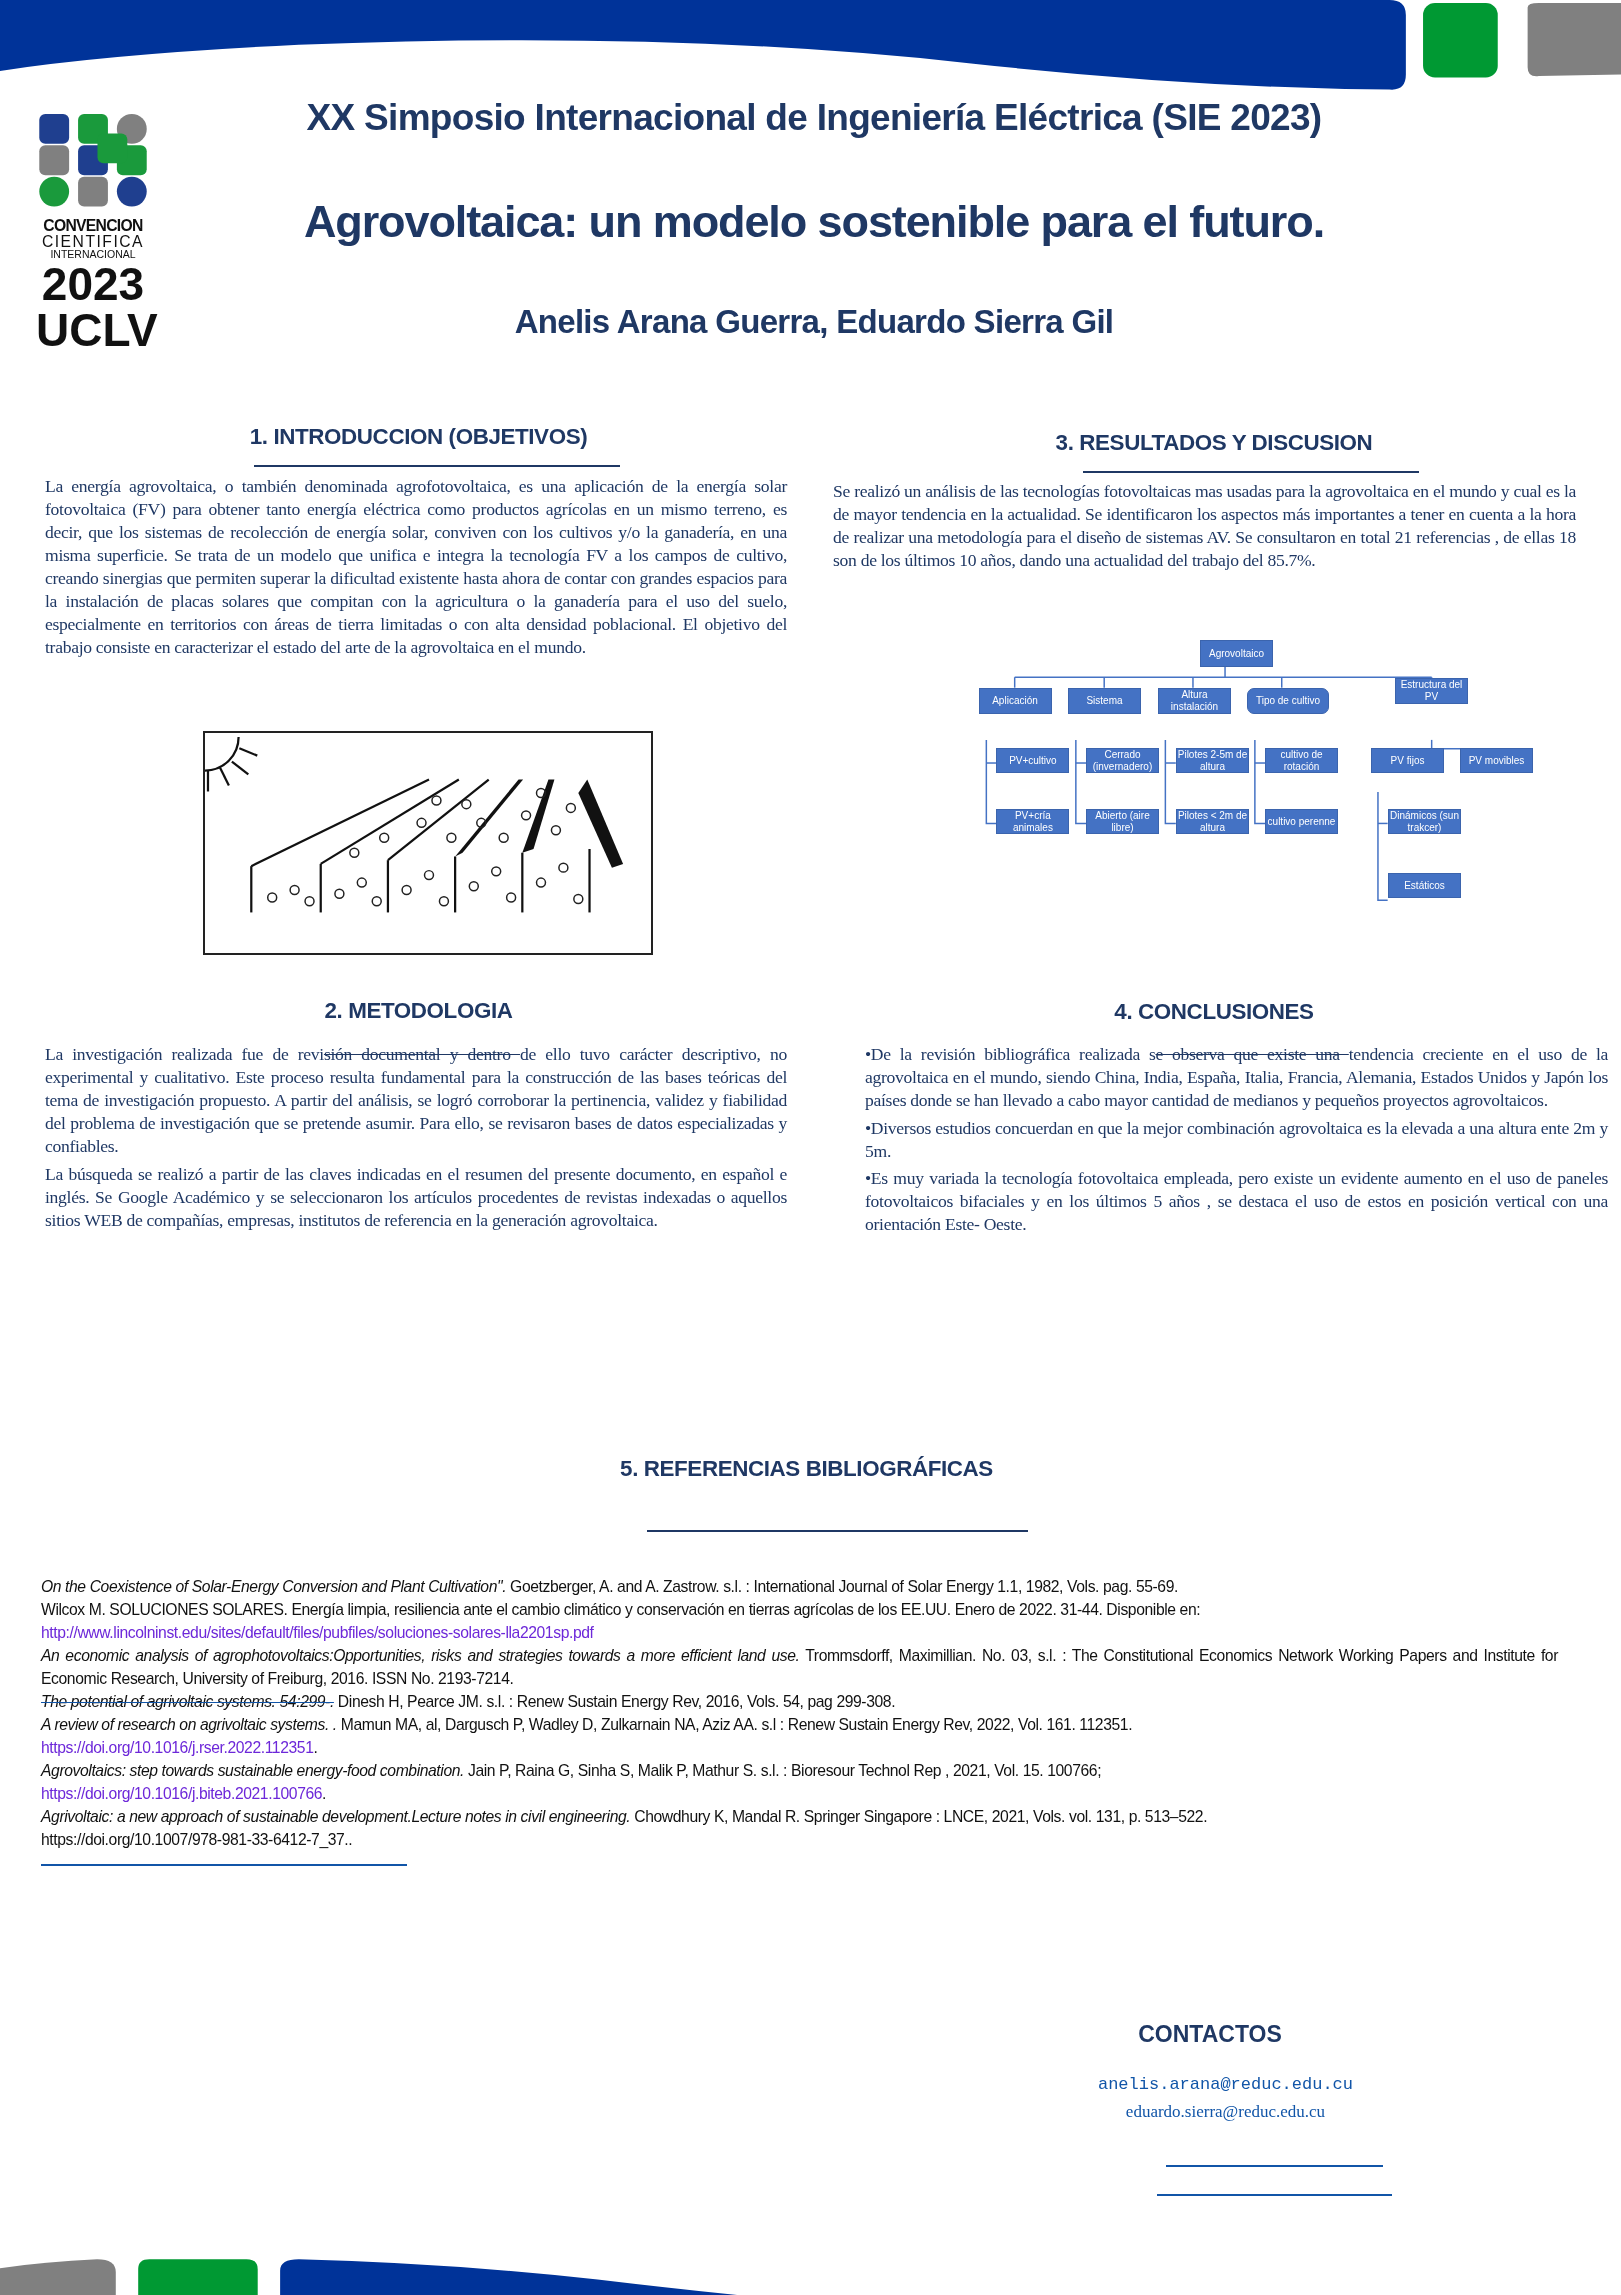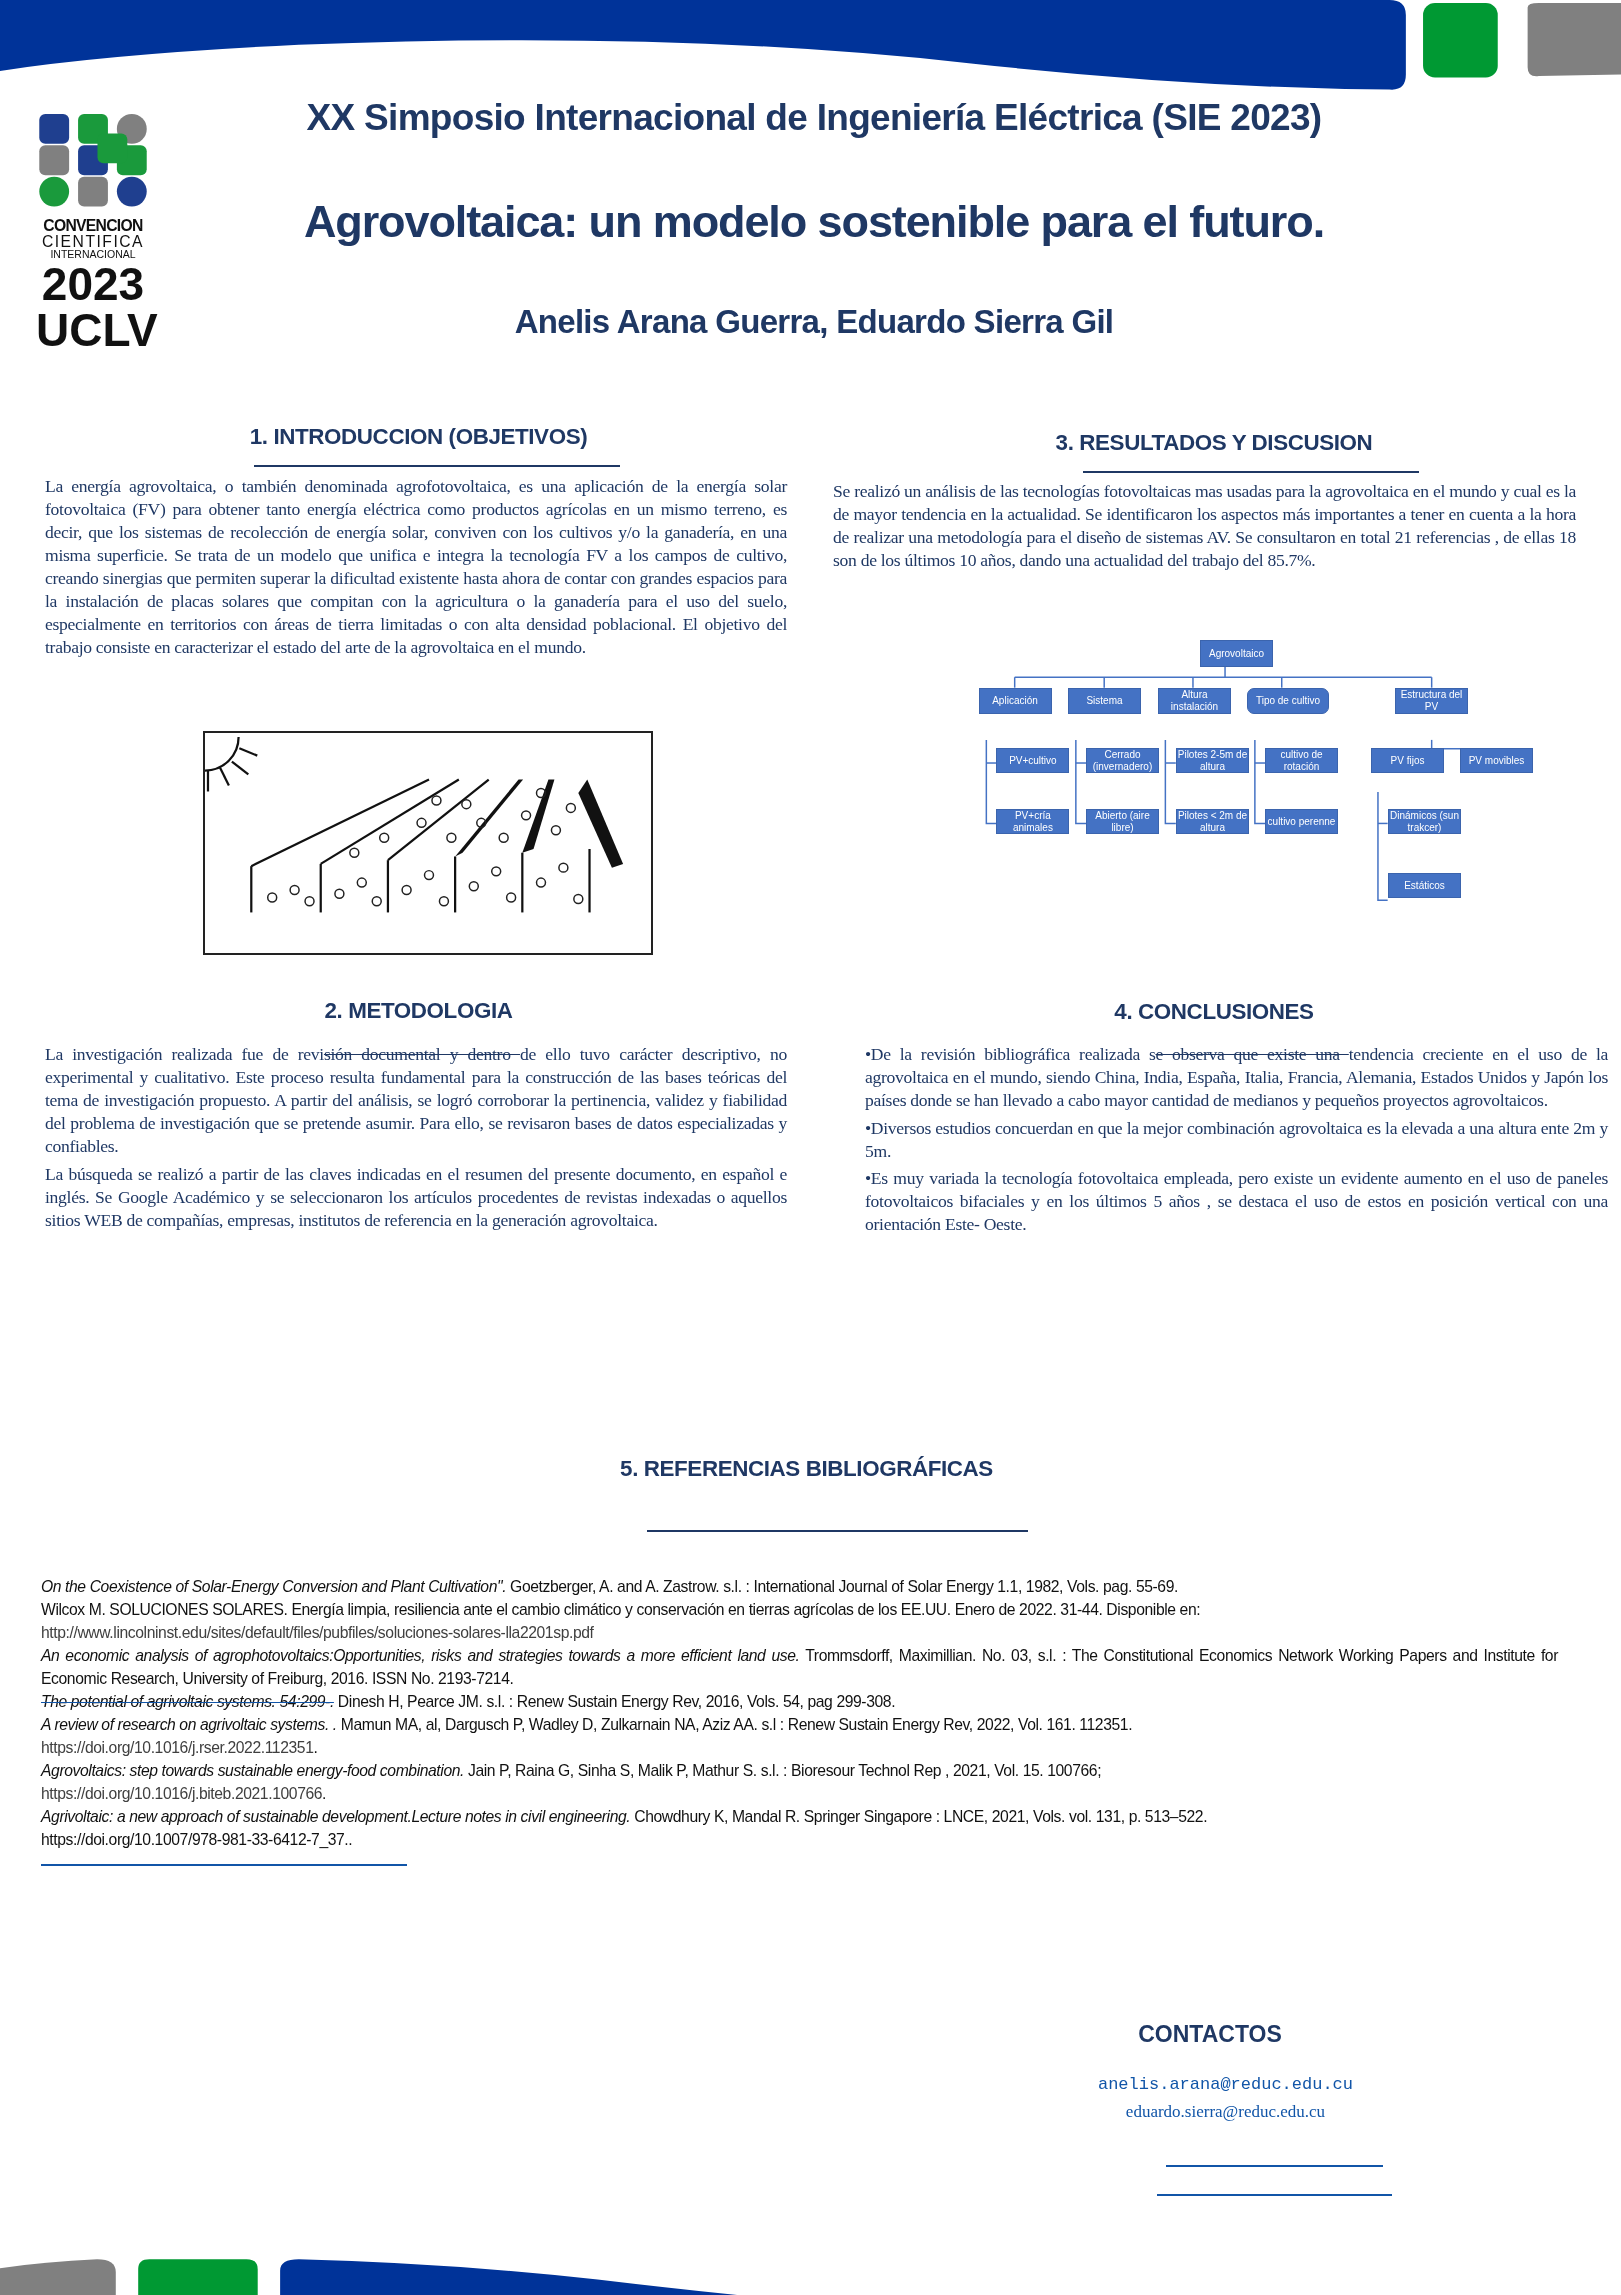--- a/index.html
+++ b/index.html
@@ -26,21 +26,21 @@
   
   .diagram { left:971px; top:628px; width:523px; height:276px; }
   .node { position:absolute; background:#4472c4; color:#fff; border:0.7px solid #3b64ad;
           font-family:"Liberation Sans", sans-serif; font-size:10px; line-height:12px;
           display:flex; align-items:center; justify-content:center; text-align:center; box-sizing:border-box; }
   .refs { left:41px; top:1575px; width:1517px; font-family:"Liberation Sans", sans-serif; font-size:15.7px;
           line-height:23px; color:#111; letter-spacing:-0.4px; text-align:justify; }
   .refs .ref { margin:0; }
   .refs i { font-style:italic; }
   .refs b { font-weight:normal; }
-  .link { color:#404040; }
+  .link { color:#6d28d9; }
   .contacts-title { left:1113px; top:2021px; width:194px; text-align:center; font-family:"Liberation Sans", sans-serif;
                     font-weight:bold; font-size:23px; color:#1f3864; }
   .email { font-size:17px; color:#1155a8; text-align:center; width:299px; }
 </style>
 </head>
 <body>
 
 <svg class="abs banner-top" viewBox="0 0 2170 130" preserveAspectRatio="none">
   <path d="M0,0 L1860,0 Q1882,0 1882,20 L1882,100 Q1882,122 1860,120 Q1600,118 1300,85 Q900,40 400,60 Q150,72 0,95 Z" fill="#003399"></path>
   <rect x="1905" y="4" width="100" height="100" rx="16" fill="#009933"></rect>
@@ -167,21 +167,21 @@
       <polyline points="545,220 545,365 558,365"></polyline>
         <line x1="545" y1="262" x2="558" y2="262"></line>
     </g>
   </svg>
   <div class="node" style="left:229px;top:12px;width:73px;height:27px;">Agrovoltaico</div>
 
   <div class="node" style="left:7.5px;top:60px;width:73px;height:26px;">Aplicación</div>
   <div class="node" style="left:97px;top:60px;width:73px;height:26px;">Sistema</div>
   <div class="node" style="left:187px;top:60px;width:73px;height:26px;">Altura instalación</div>
   <div class="node" style="left:276px;top:60px;width:82px;height:26px;border-radius:7px;">Tipo de cultivo</div>
-  <div class="node" style="left:424px;top:60px;width:73px;height:26px;">Estructura del PV</div>
+  <div class="node" style="left:424px;top:50px;width:73px;height:26px;">Estructura del PV</div>
 
   <div class="node" style="left:25.4px;top:120px;width:73px;height:25.4px;">PV+cultivo</div>
   <div class="node" style="left:25.4px;top:181px;width:73px;height:25.4px;">PV+cría animales</div>
   <div class="node" style="left:115px;top:120px;width:73px;height:25.4px;">Cerrado (invernadero)</div>
   <div class="node" style="left:115px;top:181px;width:73px;height:25.4px;">Abierto (aire libre)</div>
   <div class="node" style="left:205px;top:120px;width:73px;height:25.4px;">Pilotes 2-5m de altura</div>
   <div class="node" style="left:205px;top:181px;width:73px;height:25.4px;">Pilotes &lt; 2m de altura</div>
   <div class="node" style="left:294px;top:120px;width:73px;height:25.4px;">cultivo de rotación</div>
   <div class="node" style="left:294px;top:181px;width:73px;height:25.4px;">cultivo perenne</div>
   <div class="node" style="left:400px;top:120px;width:73px;height:25.4px;">PV fijos</div>

